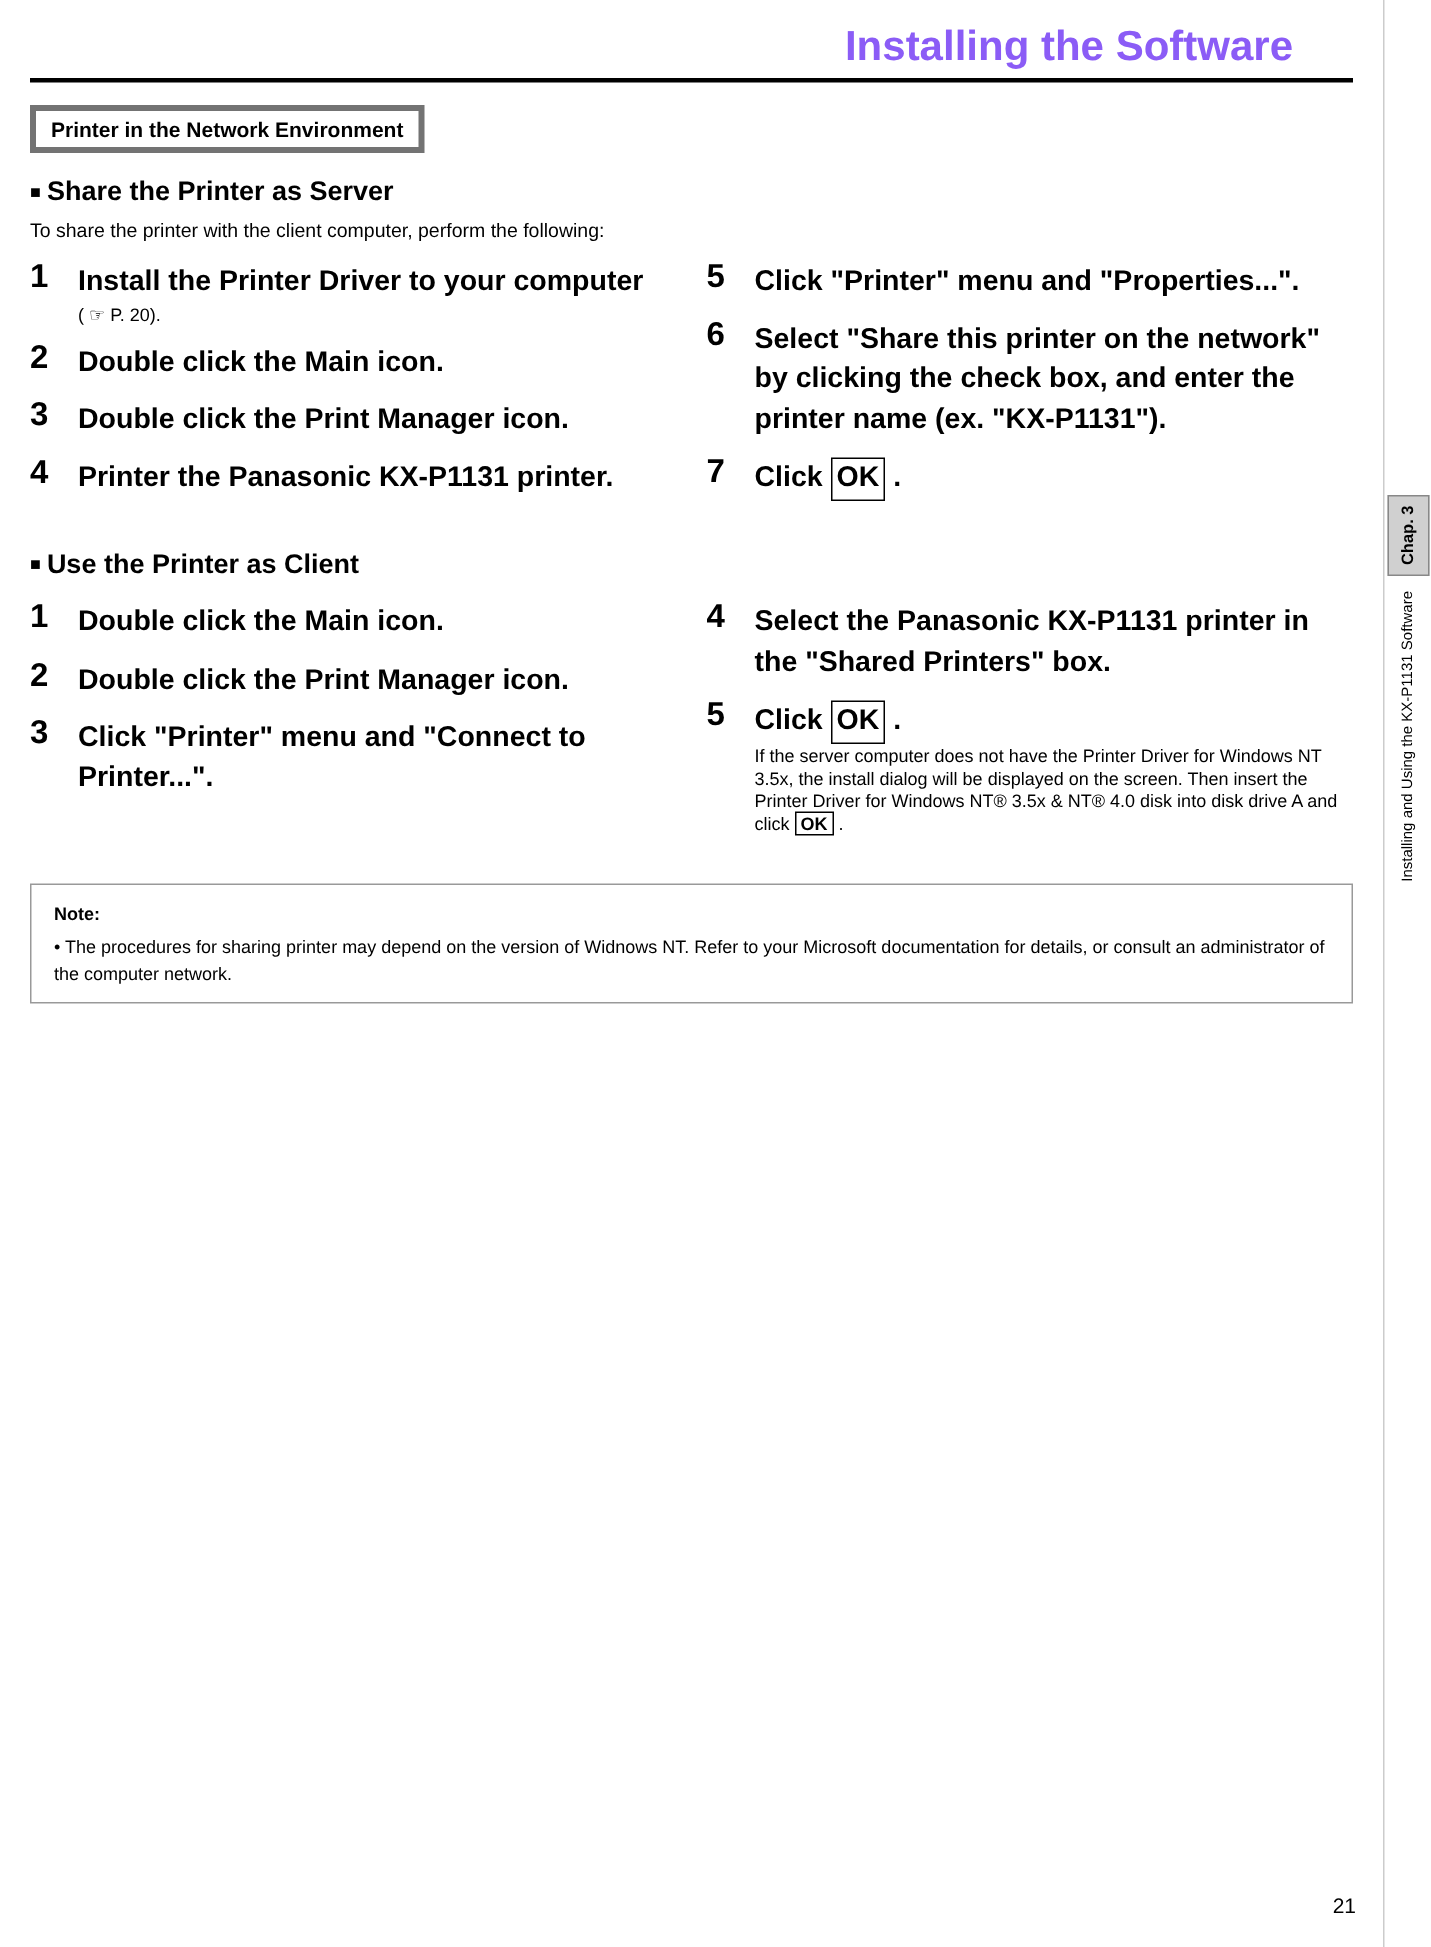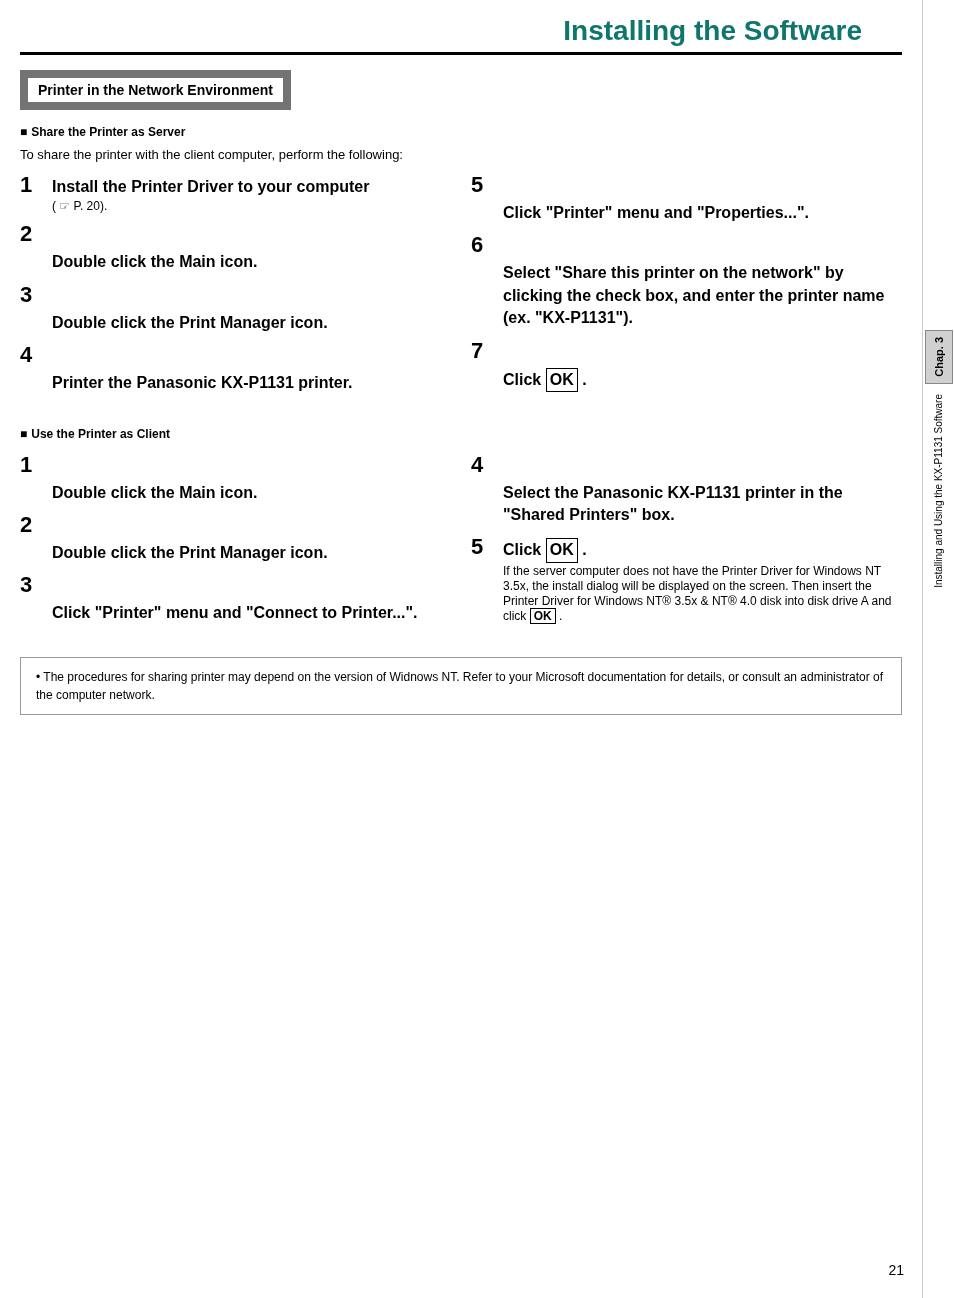--- a/index.html
+++ b/index.html
@@ -31,36 +31,36 @@
     .page-header {
       text-align: right;
       padding: 15px 40px 5px 20px;
       border-bottom: 3px solid #000;
       margin-bottom: 15px;
     }
 
     .page-title {
       font-size: 28px;
       font-weight: bold;
-      color: #0f766e;
+      color: #8b5cf6;
     }
 
     
     .section-box {
-      border: 8px solid #737373;
+      border: 4px solid #737373;
       display: inline-block;
       padding: 4px 10px;
       margin-bottom: 15px;
       font-size: 14px;
       font-weight: bold;
     }
 
     
     .subsection-heading {
-      font-size: 12px;
+      font-size: 18px;
       font-weight: bold;
       margin-bottom: 8px;
       display: flex;
       align-items: center;
       gap: 4px;
     }
 
     .subsection-heading::before {
       content: '■';
       font-size: 12px;
@@ -88,24 +88,23 @@
 
     .step-number {
       font-size: 22px;
       font-weight: bold;
       min-width: 22px;
       line-height: 1;
       margin-top: -2px;
     }
 
     .step-text {
-      font-size: 16px;
+      font-size: 19px;
       font-weight: bold;
       line-height: 1.4;
-      margin-top: 26px;
     }
 
     .step-sub {
       font-weight: normal;
       font-size: 12px;
       text-align: center;
     }
 
     .ok-box {
       display: inline-block;
@@ -308,20 +307,21 @@
             <span class="step-text">Click <span class="ok-box">OK</span> .</span>
             <br>
             <span style="font-size:12px; font-weight:normal;">If the server computer does not have the Printer Driver for Windows NT 3.5x, the install dialog will be displayed on the screen. Then insert the Printer Driver for Windows NT® 3.5x &amp; NT® 4.0 disk into disk drive A and click <span class="ok-box">OK</span> .</span>
           </div>
         </div>
       </div>
     </div>
 
     
     <div class="note-box">
+      <div class="note-title">Note:</div>
       <div>
         <span>• </span><span>The procedures for sharing printer may depend on the version of Widnows NT. Refer to your Microsoft documentation for details, or consult an administrator of the computer network.</span>
       </div>
     </div>
 
   </div>
 
   <div class="page-number">21</div>
 
 </div>

